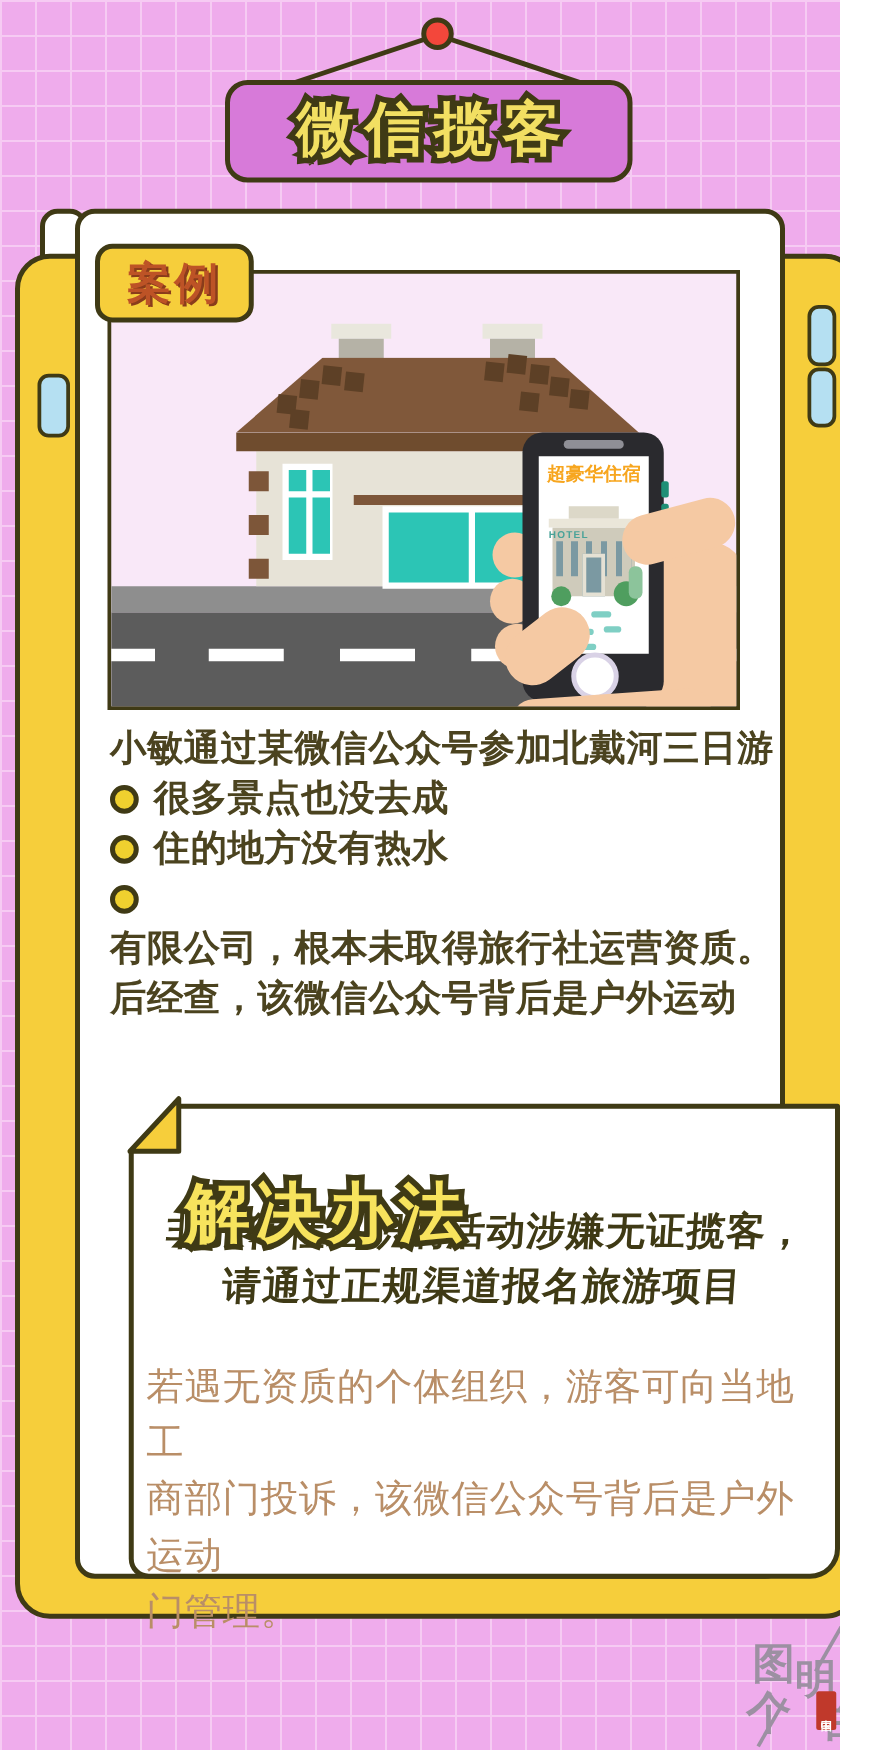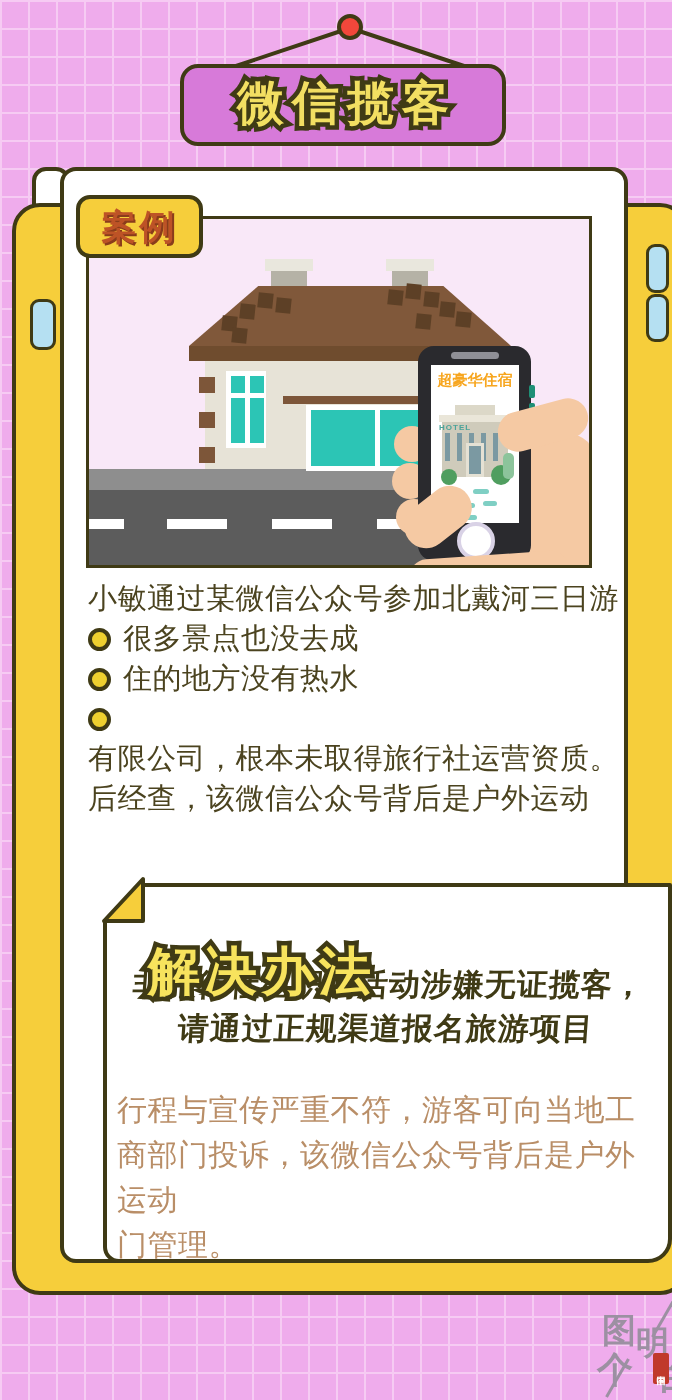--- a/index.html
+++ b/index.html
@@ -53,21 +53,21 @@
   .adtitle{left:0;top:4px;width:100%;text-align:center;}
   .adtitle .lay{display:block;line-height:22px;font-size:15px;font-weight:bold;}
   .adtitle .back{-webkit-text-stroke:4px #fff;text-shadow:none;color:#fff;}
   .adtitle .front{color:#f7a61f;}
   .hotel{left:8px;top:40px;width:72px;height:72px;}
   .nub{left:440px;width:6px;height:13px;background:#1f8f76;border-radius:2px;z-index:7;}
   .homebtn{left:368px;top:303px;width:30px;height:30px;background:#fff;border:4px solid #d9d2e6;border-radius:50%;z-index:7;}
   .tealdash{position:absolute;background:#7fcfc4;height:5px;border-radius:3px;}
   
   .casetext{left:88px;top:579px;width:534px;z-index:6;color:#4b431f;font-size:29px;letter-spacing:0.5px;}
-  .crow{height:40px;display:flex;align-items:center;}
+  .crow{height:40px;display:flex;align-items:center;font-weight:bold;}
   .bullet{width:15px;height:15px;background:#efd02f;border:4px solid #3f3a15;border-radius:50%;margin-right:12px;flex-shrink:0;}
   
   .solbox{left:103px;top:883px;width:569px;height:380px;background:#fff;border:4px solid #3f3a15;border-radius:2px 2px 24px 16px;z-index:5;box-sizing:border-box;}
   .fold{left:95px;top:873px;z-index:6;}
   .soltitle{left:148px;top:857px;width:340px;height:64px;z-index:7;}
   .soltitle .lay{display:block;line-height:64px;font-size:52px;font-weight:bold;letter-spacing:5px;}
   .soltitle .back{-webkit-text-stroke:9px #3f3a15;text-shadow:0 4px 0 #3f3a15;}
   .soltitle .front{color:#f7e35d;}
   .solbold{left:107px;top:963px;width:561px;z-index:6;text-align:center;font-size:31px;font-weight:900;
     color:#3f3a15;line-height:44px;transform:skewX(-4deg);letter-spacing:1px;}
@@ -214,21 +214,21 @@
   </svg>
   <div class="abs soltitle layered">
     <span class="lay back">解决办法</span>
     <span class="lay front">解决办法</span>
   </div>
   <div class="abs solbold">
     <div>非旅行社组织的活动涉嫌无证揽客，</div>
     <div>请通过正规渠道报名旅游项目</div>
   </div>
   <div class="abs solbody">
-    <div>行程与宣传严重不符，游客可向当地工</div>
+    <div>若遇无资质的个体组织，游客可向当地工</div>
     <div>商部门投诉，该微信公众号背后是户外运动</div>
     <div>门管理。</div>
   </div>
 
   <div class="abs logo">
     <span class="ch" style="left:10px;top:12px;font-size:34px;">图</span>
     <span class="ch" style="left:5px;top:50px;font-size:36px;">个</span>
     <span class="ch" style="left:44px;top:25px;font-size:33px;">明</span>
     <span class="ch" style="left:68px;top:57px;font-size:36px;">白</span>
     <span class="slash" style="left:70px;top:0px;"></span>

